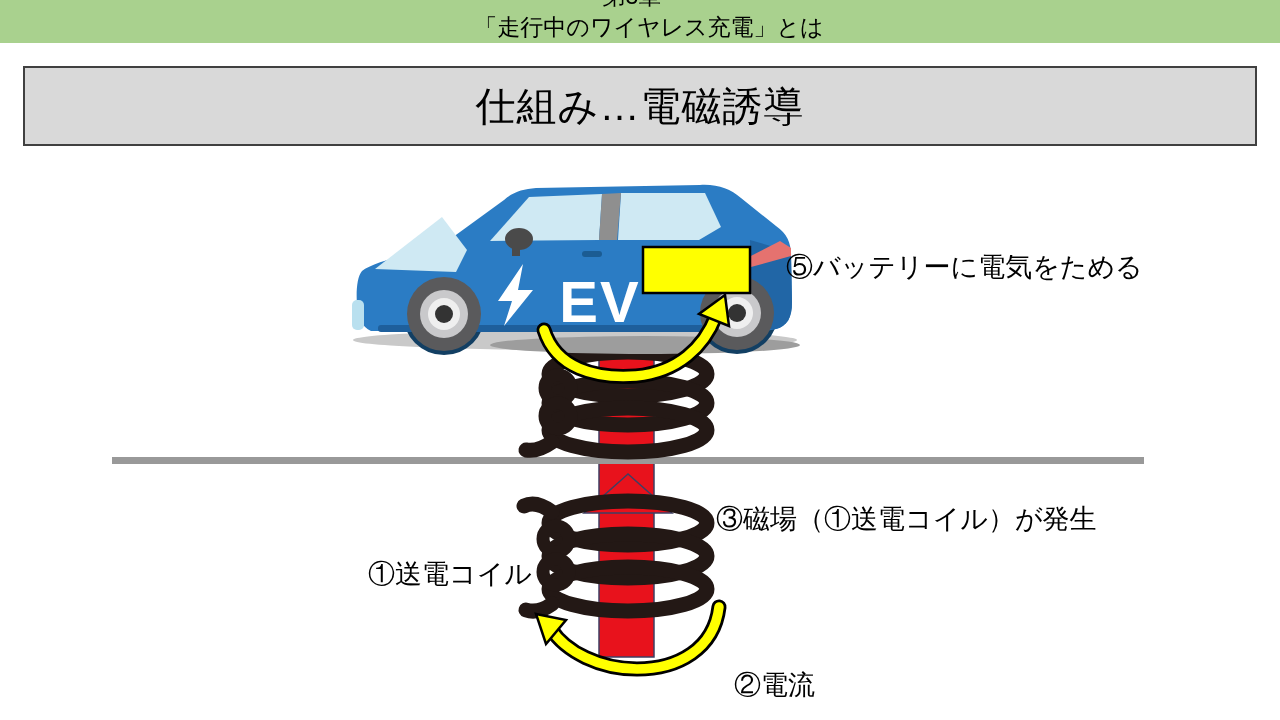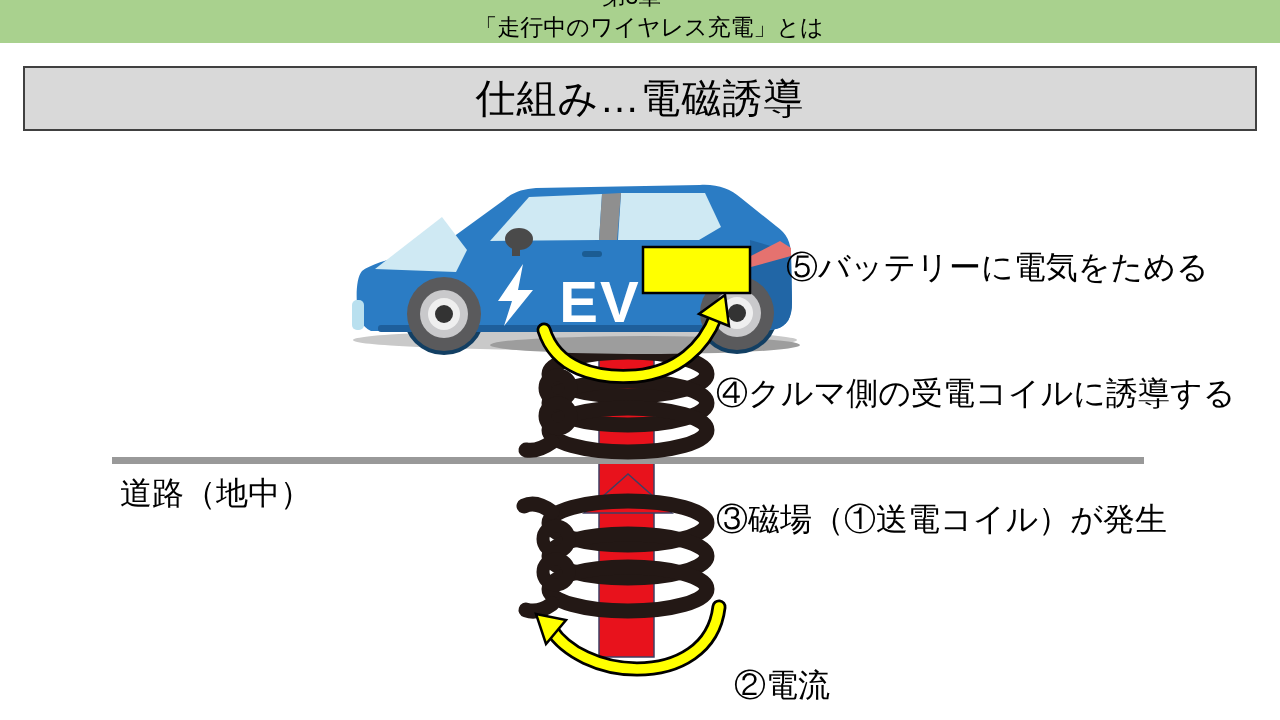--- a/index.html
+++ b/index.html
@@ -9,30 +9,30 @@
 
   
   .top-banner{position:absolute;left:0;top:0;width:1280px;height:43px;
               background:#a9d18e;display:flex;align-items:center;
               justify-content:flex-end;padding-right:16px;box-sizing:border-box;
               font-size:23px;color:#000;flex-direction:column;}
   .top-banner .chapter{font-weight:400;}
   .top-banner .chapter-title{margin-left:34px;}
 
   
-  .title-bar{position:absolute;left:23px;top:66px;width:1234px;height:65px;
+  .title-bar{position:absolute;left:23px;top:66px;width:1234px;height:80px;
              background:#d9d9d9;border:2px solid #404040;box-sizing:border-box;
              display:flex;align-items:center;justify-content:center;
              font-size:40px;letter-spacing:1px;}
 
   
   svg.diagram{position:absolute;left:0;top:0;width:1280px;height:720px;}
 
   
-  .lbl{position:absolute;font-size:32px;line-height:32px;white-space:nowrap;}
+  .lbl{position:absolute;font-size:27px;line-height:32px;white-space:nowrap;}
   .lbl-road{left:120px;top:477px;}
   .lbl-step1{left:368px;top:558px;}
   .lbl-step2{left:734px;top:669px;}
   .lbl-step3{left:716px;top:503px;}
   .lbl-step4{left:716px;top:377px;}
   .lbl-step5{left:786px;top:251px;}
 </style>
 </head>
 <body>
 
@@ -119,21 +119,20 @@
 
     <g>
       <path d="M 719 607 C 714 649 678 669 637 669 C 600 669 566 652 551 629" fill="none" stroke="#000000" stroke-width="15" stroke-linecap="round"></path>
       <path d="M 719 607 C 714 649 678 669 637 669 C 600 669 566 652 551 629" fill="none" stroke="#ffff00" stroke-width="9.5" stroke-linecap="round"></path>
       <polygon points="536,614 566,620 546,644" fill="#ffff00" stroke="#000000" stroke-width="2.5"></polygon>
     </g>
 
     <rect x="643" y="247" width="107" height="46" fill="#ffff00" stroke="#000000" stroke-width="2.5"></rect>
   </svg>
 
-  <div class="lbl lbl-road">道路（地中）</div>
+  <div class="lbl lbl-step1">①送電コイル</div>
   <div class="lbl lbl-step2">②電流</div>
   <div class="lbl lbl-step3">③磁場（①送電コイル）が発生</div>
-  <div class="lbl lbl-step4">④クルマ側の受電コイルに誘導する</div>
   <div class="lbl lbl-step5">
     <div>⑤バッテリーに電気をためる</div>
   </div>
 
 </div>
 
 </body></html>

